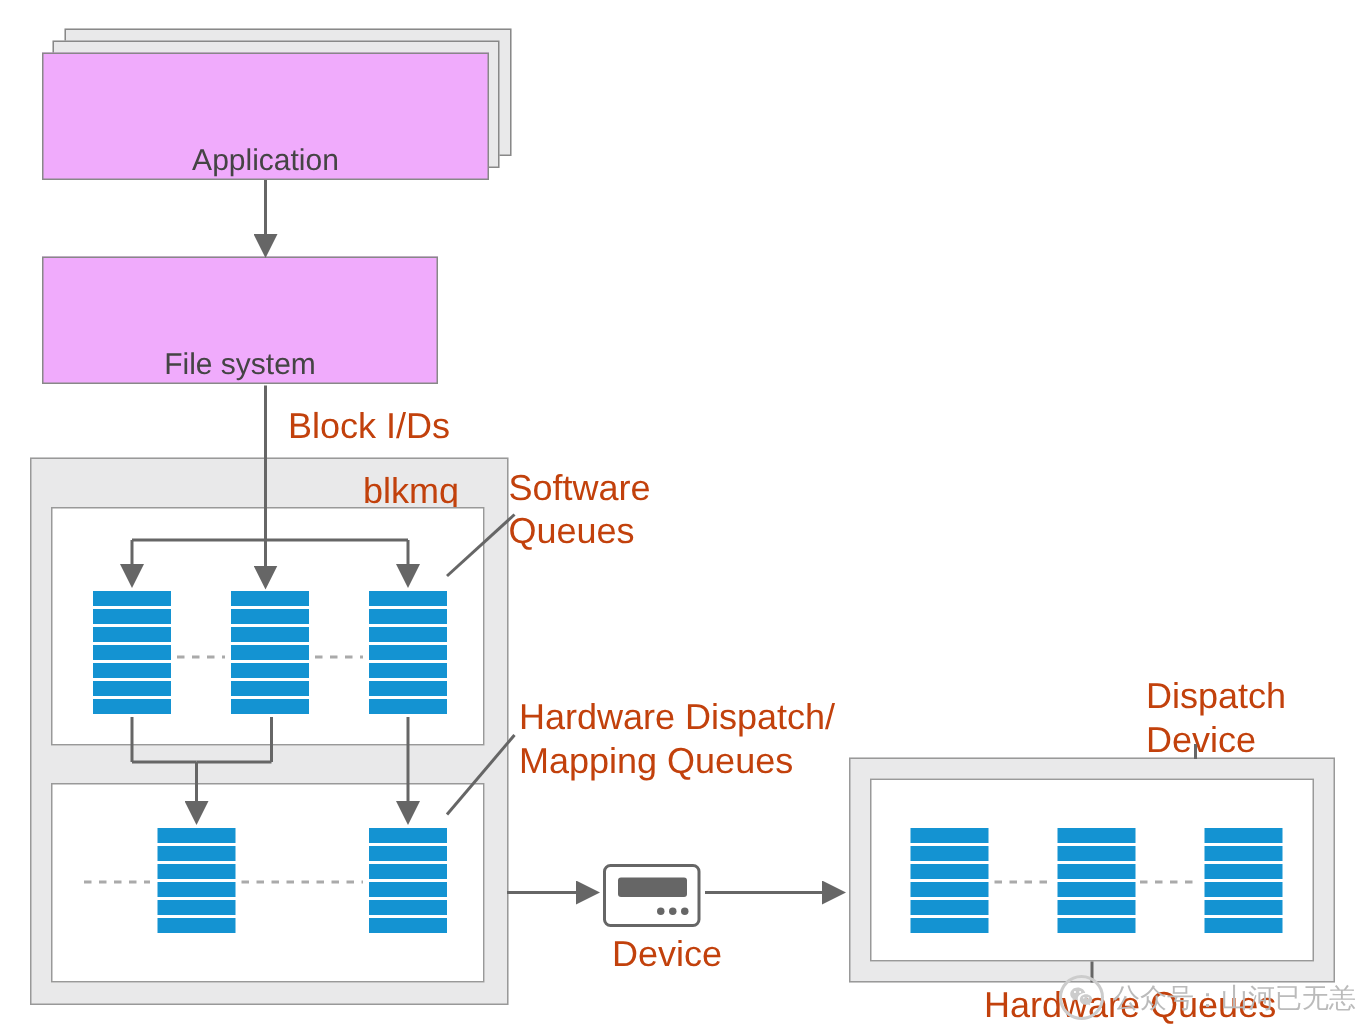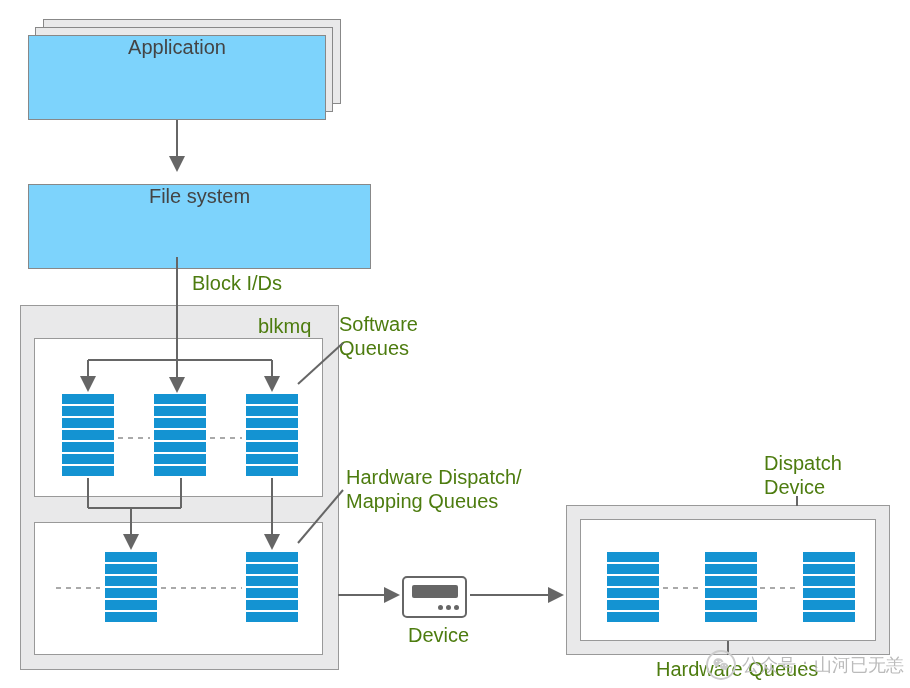--- a/index.html
+++ b/index.html
@@ -1,51 +1,51 @@
 <!DOCTYPE html>
 <html><head>
 <meta charset="utf-8">
 <style>
 *{box-sizing:border-box;margin:0;padding:0}
 body{background:#fff;font-family:Helvetica,Arial,sans-serif;font-size:16px;color:#555;width:910px;height:688px;position:relative}
-.box{background:#7dd3fc;border:1px solid #888;position:absolute;display:flex;align-items:flex-start;justify-content:center;font-size:20px;color:#444}
+.box{background:#f0abfc;border:1px solid #888;position:absolute;display:flex;align-items:flex-end;justify-content:center;font-size:20px;color:#444}
 .stack-shadow{position:absolute;background:#e9e9ea;border:1px solid #888}
 .container{background:#e9e9ea;border:1px solid #999;position:absolute}
 .container.white{background:#fff}
 .queue{position:absolute;display:flex;flex-direction:column;gap:2px}
 .queue .seg{width:52px;height:10px;background:#1493d2}
-.label{position:absolute;color:#4d7c0f;font-size:20px;line-height:1.2}
+.label{position:absolute;color:#c2410c;font-size:24px;line-height:1.2}
 .driver{position:absolute;width:65px;height:42px;border:2.5px solid #666;border-radius:5px;background:#fff}
 .driver::before{content:"";position:absolute;top:7px;left:50%;transform:translateX(-50%);width:46px;height:13px;background:#666;border-radius:2px}
 .driver .dot{position:absolute;width:5px;height:5px;border-radius:50%;background:#666}
 .driver .d1{bottom:6px;right:22px}
 .driver .d2{bottom:6px;right:14px}
 .driver .d3{bottom:6px;right:6px}
 svg.arrows{position:absolute;top:0;left:0;pointer-events:none}
 .wm{position:absolute;right:6px;bottom:8px;color:#bbb;font-size:18px;display:flex;align-items:center;gap:6px}
 .wm .wx{width:30px;height:30px;border-radius:50%;border:2px solid #ccc;display:flex;align-items:center;justify-content:center}
 </style>
 </head>
 <body>
 
 <div class="stack-shadow" style="left:43px;top:19px;width:298px;height:85px"></div>
 <div class="stack-shadow" style="left:35px;top:27px;width:298px;height:85px"></div>
 <div class="box" style="left:28px;top:35px;width:298px;height:85px">
   <span>Application</span>
 </div>
 
-<div class="box" style="left:28px;top:184px;width:343px;height:85px">
+<div class="box" style="left:28px;top:171px;width:264px;height:85px">
   <span>File system</span>
 </div>
 
 <div class="label" style="left:192px;top:271px">Block I/Ds</div>
 
 <div class="container" style="left:20px;top:305px;width:319px;height:365px"></div>
 
-<div class="label" style="left:258px;top:314px;font-weight:500">blkmq</div>
+<div class="label" style="left:242px;top:314px;font-weight:500">blkmq</div>
 
 <div class="container white" style="left:34px;top:338px;width:289px;height:159px"></div>
 
 <div class="queue" style="left:62px;top:394px">
   <div class="seg"></div>
     <div class="seg"></div>
     <div class="seg"></div>
     <div class="seg"></div>
     <div class="seg"></div>
     <div class="seg"></div>

